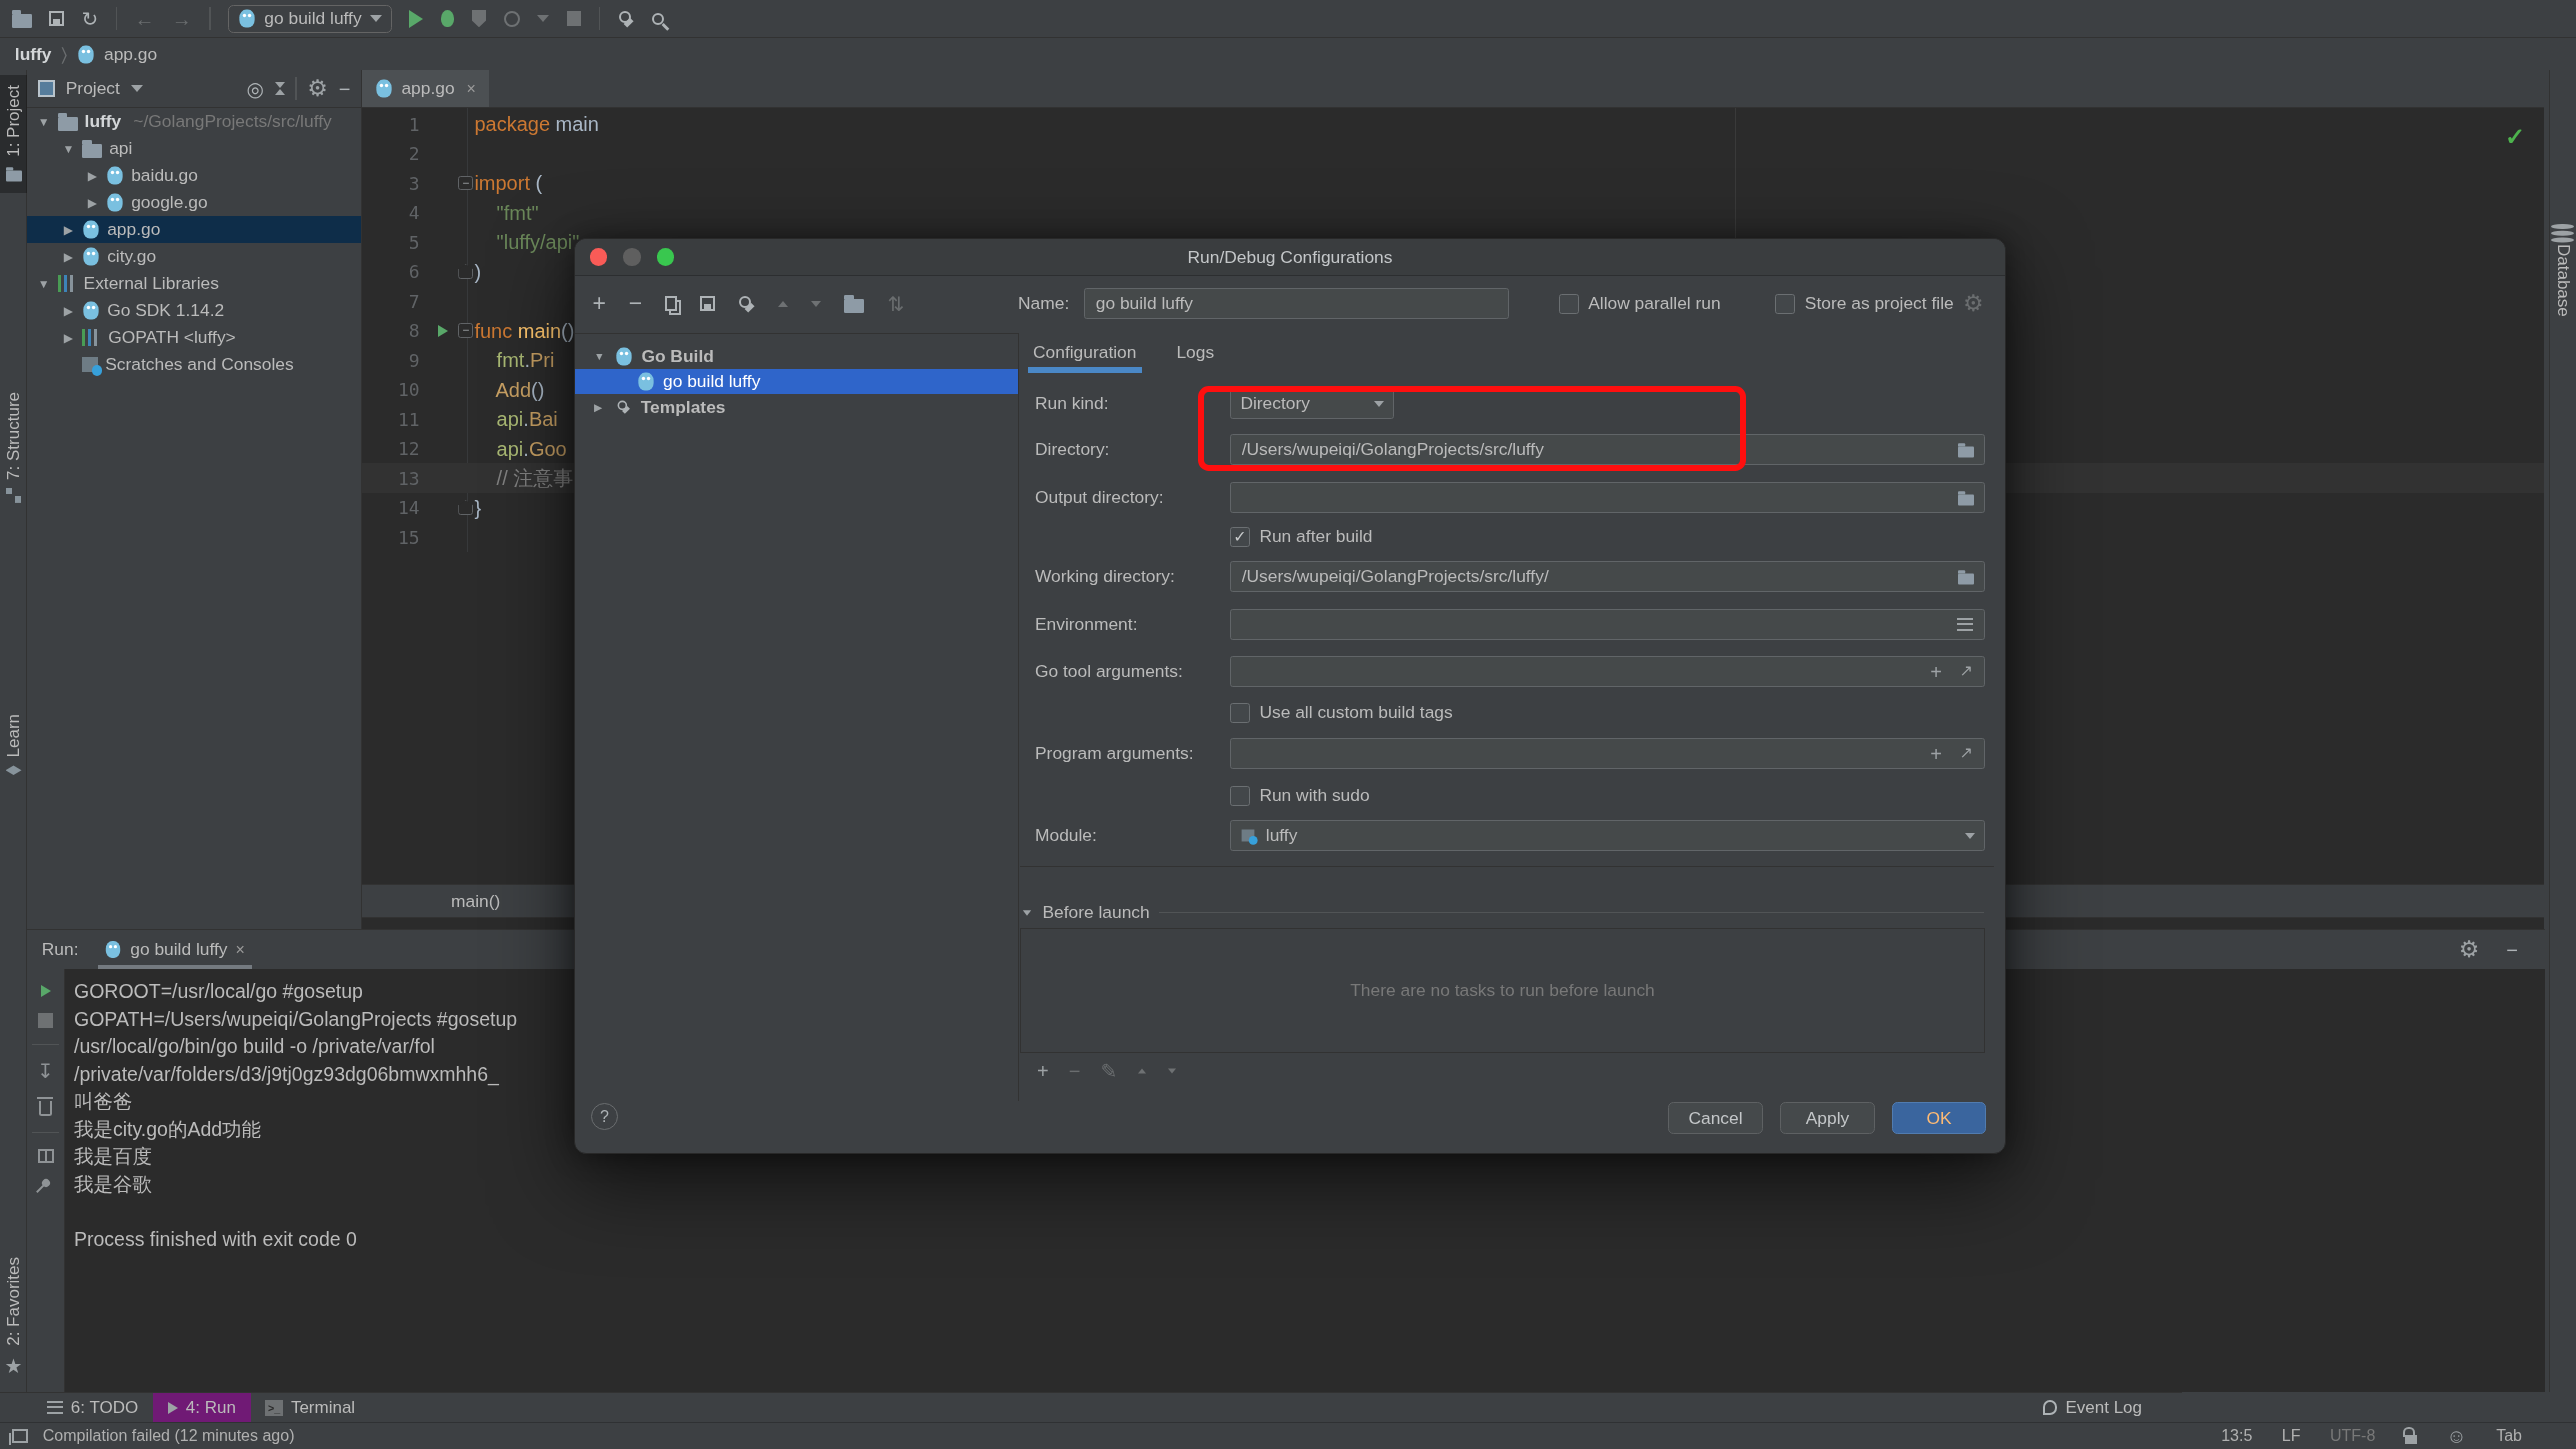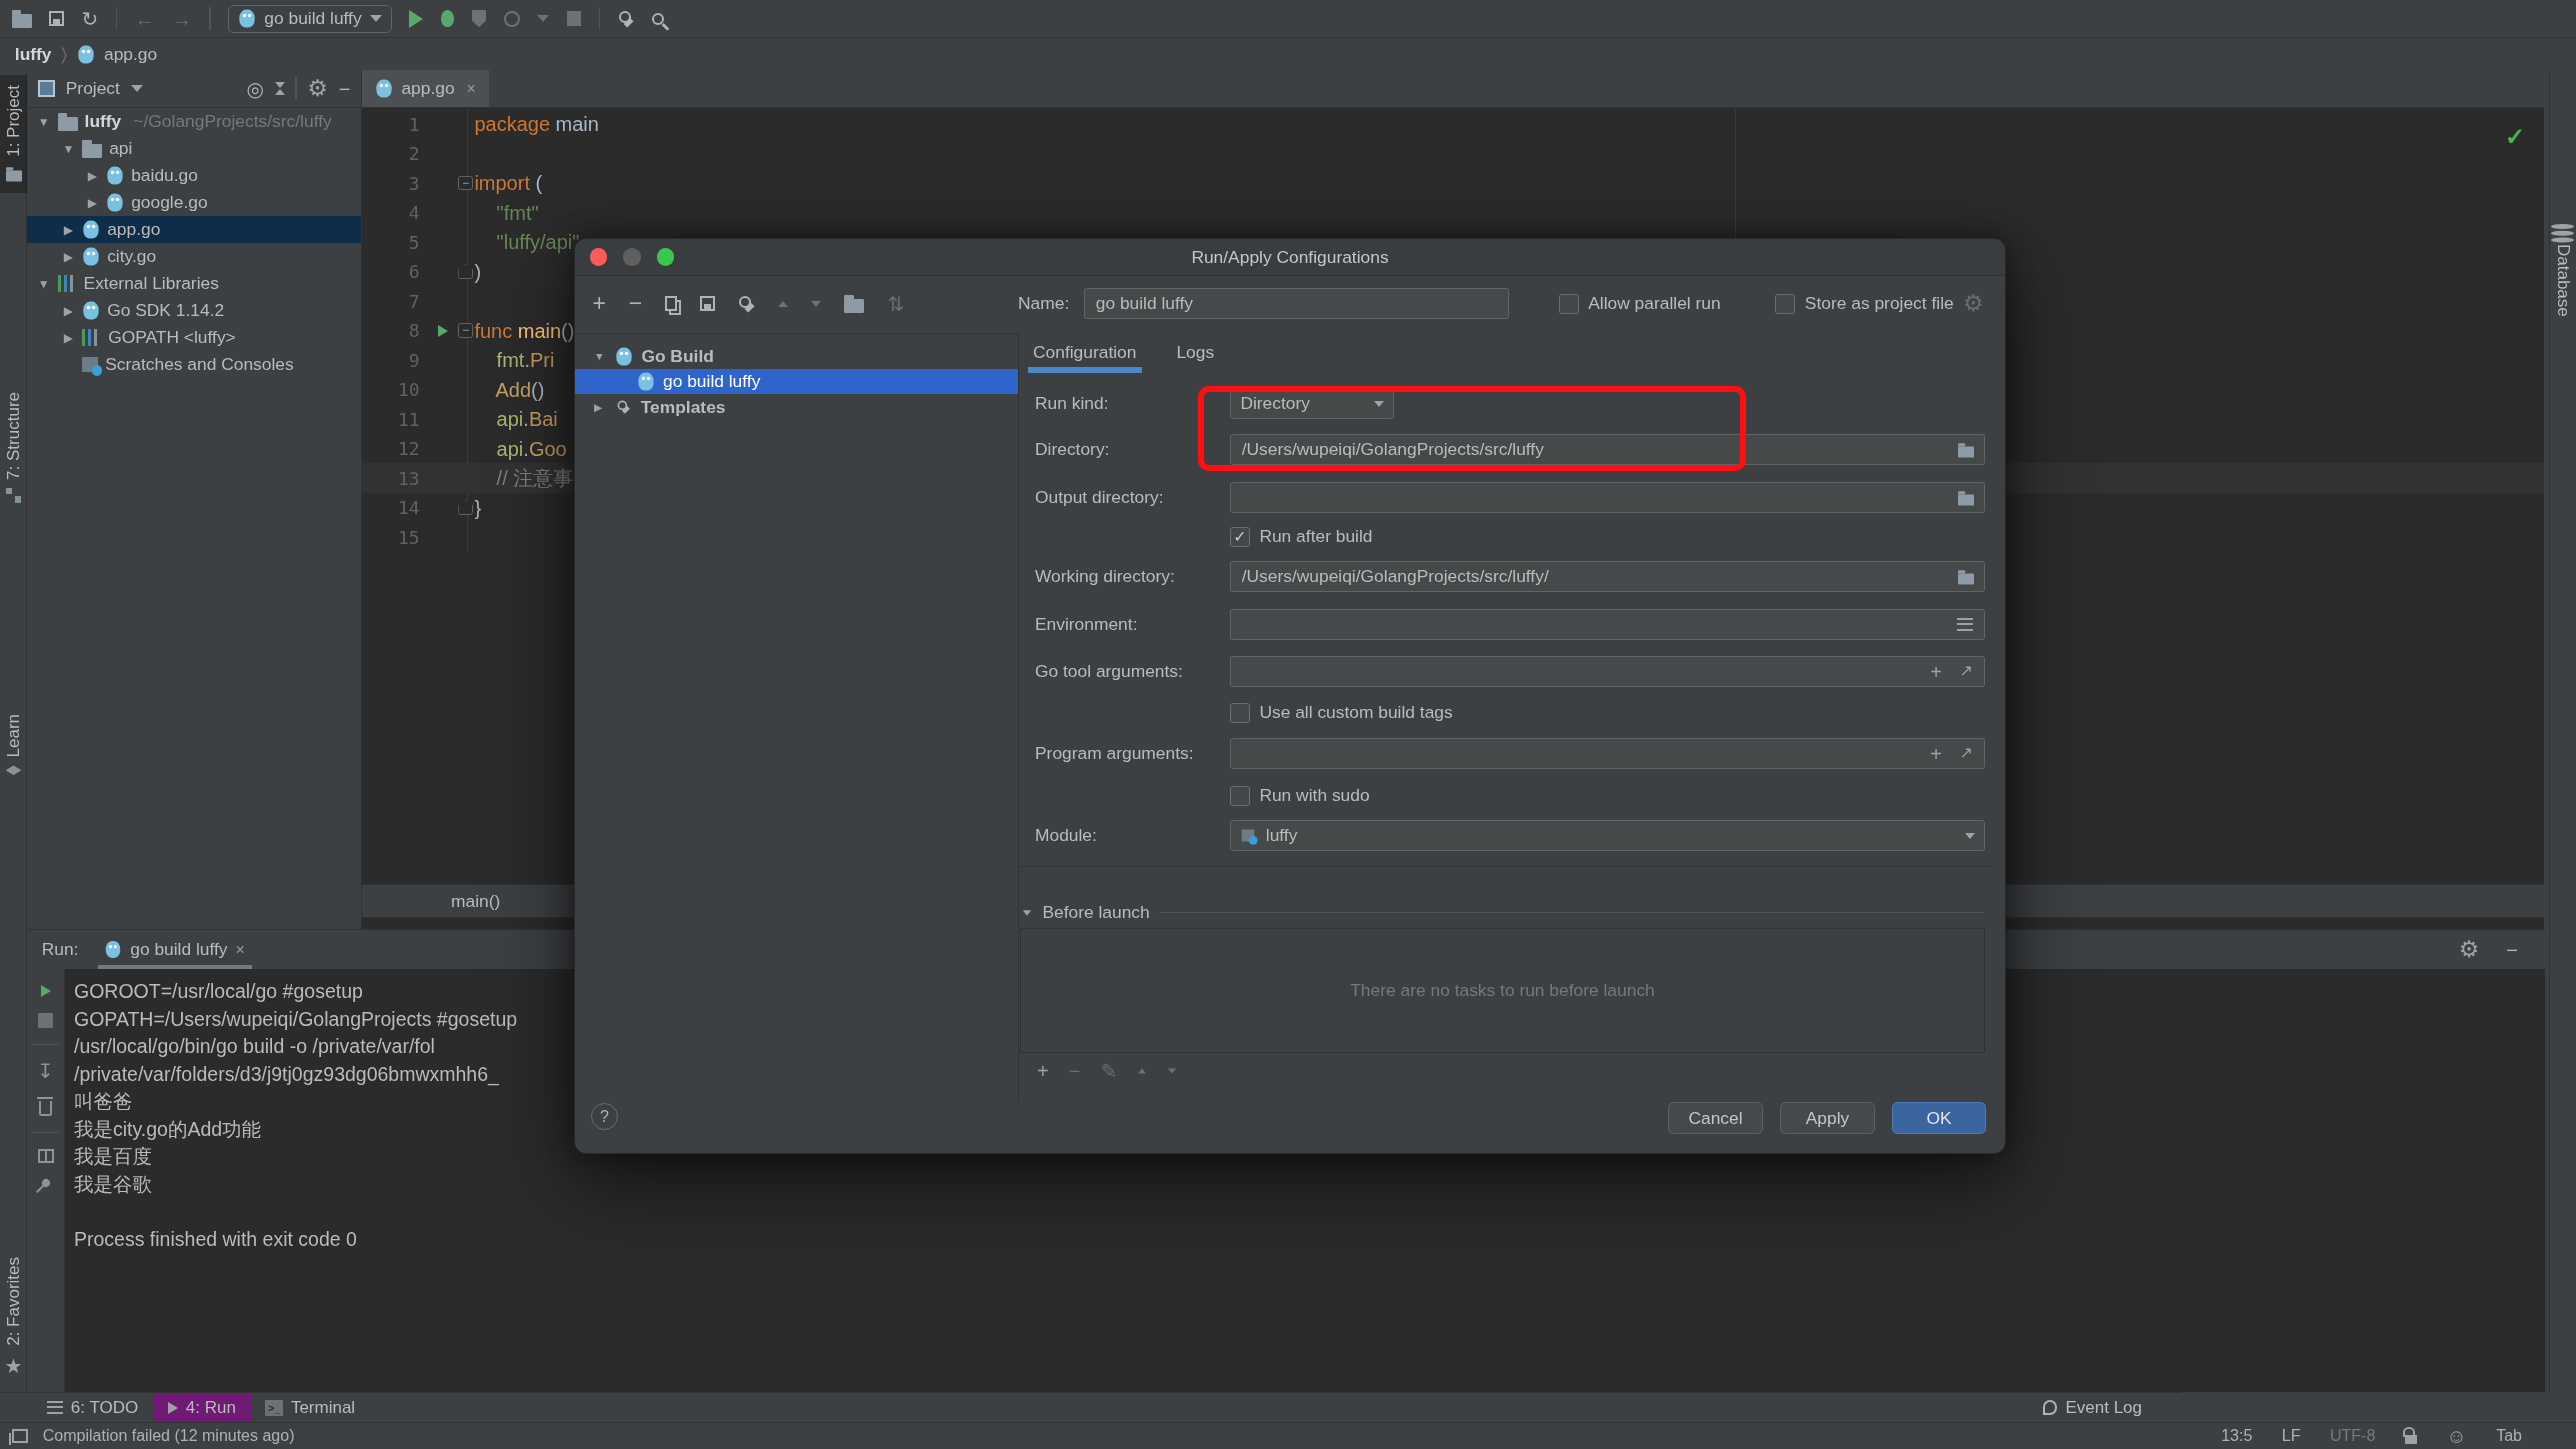--- a/index.html
+++ b/index.html
@@ -157,21 +157,21 @@
   .infld input { width:100%; height:100%; }
   .fld-ic { position:absolute; font-size:16px; color:#9da2a5; }
   #red-annotation { position:absolute; left:623px; top:147px; width:548px; height:85px; border:6px solid #ff0f0f; border-radius:10.7px; z-index:60; pointer-events:none; }
   #cfg-sep { position:absolute; left:445px; top:627px; width:974px; height:1.3px; background:#323232; }
   #before-launch-hdr { position:absolute; left:446px; top:663px; display:flex; align-items:center; gap:9.4px; font-size:17.4px; width:963px; }
   #before-launch-hdr .rule { flex:1; height:1.3px; background:#515456; }
   #bl-box { position:absolute; left:445px; top:689px; width:965px; height:125px; border:1.3px solid #323232; display:flex; align-items:center; justify-content:center; color:#787878; font-size:17.4px; }
   #bl-toolbar { position:absolute; left:462px; top:820px; display:flex; gap:20px; align-items:center; color:#9da2a5; font-size:20px; }
   #dlg-help { position:absolute; left:16px; top:864px; width:27px; height:27px; border:1.3px solid #6a6d6f; border-radius:50%; display:flex; align-items:center; justify-content:center; font-size:16px; color:#aeb3b6; }
   .dbtn { position:absolute; top:863px; height:32px; border-radius:5.4px; background:#45494b; border:1.3px solid #5e6163; color:#c4c7c9; font-size:17.4px; display:flex; align-items:center; justify-content:center; }
-  .dbtn.primary { background:#3a659e; border-color:#517cb0; color:#e5e5e5; }
+  .dbtn.primary { background:#3a659e; border-color:#517cb0; color:#fdba74; }
   .tri-d { width:0; height:0; border-left:6.7px solid transparent; border-right:6.7px solid transparent; border-top:8.7px solid #9da2a5; display:inline-block; }
 </style>
 </head>
 <body>
 
 <div class="abs" id="toolbar">
   <div class="tbrow">
     <span class="ic folder-ic"></span>
     <span class="ic save-ic"></span>
     <span class="gch">↻</span>
@@ -446,21 +446,21 @@
   <div id="console-lines" class="mono"><div>GOROOT=/usr/local/go #gosetup</div><div>GOPATH=/Users/wupeiqi/GolangProjects #gosetup</div><div>/usr/local/go/bin/go build -o /private/var/fol</div><div>/private/var/folders/d3/j9tj0gz93dg06bmwxmhh6_</div><div>叫爸爸</div><div>我是city.go的Add功能</div><div>我是百度</div><div>我是谷歌</div><div>&nbsp;</div><div>Process finished with exit code 0</div></div>
 </div>
 
 <div class="abs" id="dialog">
   <div id="dlg-title">
     <div class="lights">
       <span class="light" style="background:#f95b57"></span>
       <span class="light" style="background:#5f5f5f"></span>
       <span class="light" style="background:#39c74f"></span>
     </div>
-    <span>Run/Apply Configurations</span>
+    <span>Run/Debug Configurations</span>
   </div>
 
   <div id="dlg-toolbar">
     <span class="plus">+</span>
     <span class="minus">−</span>
     <span class="copy-ic"></span>
     <span class="save-ic"></span>
     <span class="wrench-ic"></span>
     <span class="collapse-ic">
         <i class="t" style="border-top-color:#6e7173;transform:rotate(180deg)"></i>

